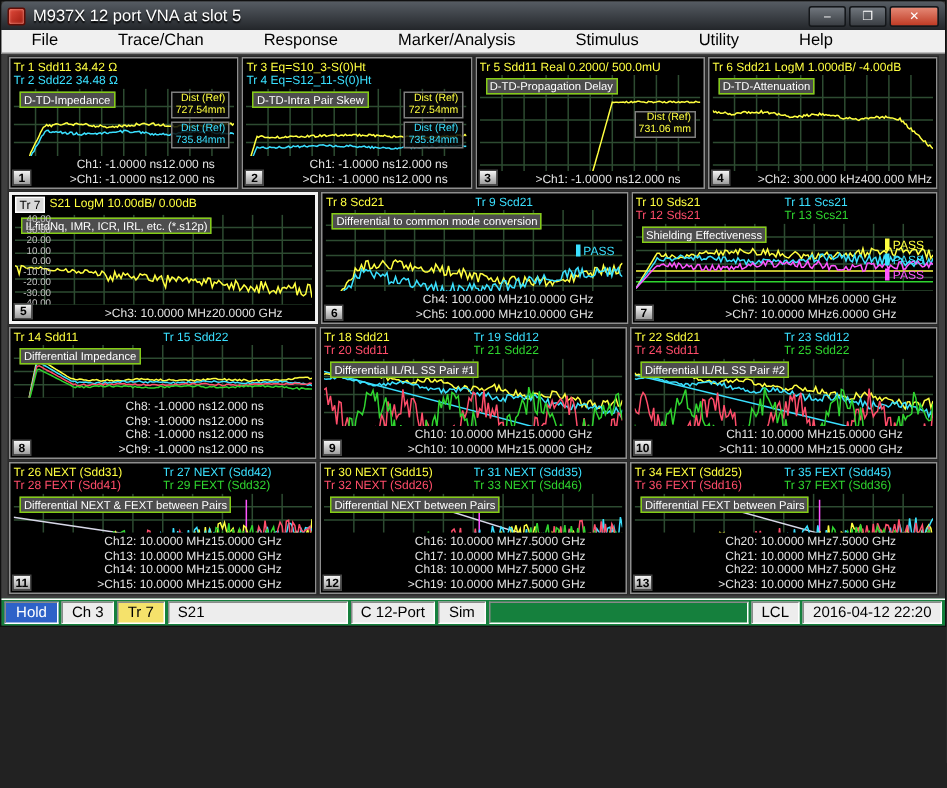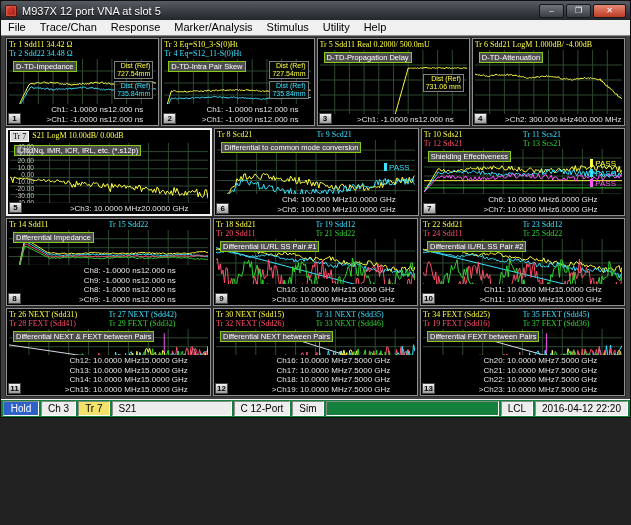--- a/index.html
+++ b/index.html
@@ -6,28 +6,28 @@
   html,body{width:631px;height:525px;background:#222;overflow:hidden;}
   #app{width:631px;height:418px;display:flex;flex-direction:column;background:#3f3f3f;border:1px solid #101010;}
   
   #titlebar{height:19px;background:linear-gradient(#565c63,#23262a);display:flex;align-items:center;padding:0 4px;border-radius:3px 3px 0 0;flex:0 0 auto;}
   #appicon{width:12px;height:12px;border-radius:2px;background:linear-gradient(135deg,#e04a3a,#9e1b10);border:1px solid #5f0d06;box-shadow:inset 0 0 2px #ffb0a0;}
   #title{color:#fff;font-size:11px;margin-left:5px;flex:1;white-space:nowrap;overflow:hidden;text-shadow:0 1px 1px #000;}
   .tb-btn{width:25px;height:14px;margin-left:2px;border:1px solid #14171a;border-radius:2px;color:#fff;font-size:8px;line-height:12px;text-align:center;background:linear-gradient(#70767d,#3a3e43);cursor:default;}
   .tb-close{background:linear-gradient(#e58a76,#bf3a24);width:33px;}
   
   #menubar{height:16px;background:#f0f0f0;display:flex;align-items:stretch;font-size:11px;color:#000;border-bottom:1px solid #8a8a8a;flex:0 0 auto;}
-  .menu-item{padding:0 7px;line-height:15px;white-space:nowrap;}
+  .menu-item{padding:0 20px;line-height:15px;white-space:nowrap;}
   
   #main{flex:1;display:flex;flex-direction:column;gap:2px;padding:2px 5px 3px 5px;background:#3f3f3f;min-height:0;}
   .vrow{flex:1;display:flex;gap:2px;min-height:0;}
   .vwin{flex:1;background:#000;border:1px solid #8e8e8e;outline:1px solid #2a2a2a;position:relative;display:flex;flex-direction:column;padding:1px 2px;min-width:0;min-height:0;}
   .vwin.active{border:2px solid #f2f2f2;}
   .head-line{display:flex;font-size:8px;line-height:9px;white-space:nowrap;overflow:hidden;}
-  .head-line span{flex:1;overflow:hidden;font-family:Liberation Serif, serif;}
+  .head-line span{flex:1;overflow:hidden;}
   .tr-sel{flex:0 0 auto !important;background:#d9d9d9;color:#000;padding:0 2px;margin-right:3px;border:1px solid #fff;}
   .plot{flex:1;position:relative;margin:1px 0;overflow:hidden;background:#000;min-height:0;}
   .plot svg{position:absolute;left:0;top:0;}
   .anno{position:absolute;top:2px;left:4px;background:#4d4d4d;border:1px solid #84cc16;color:#fff;font-size:7.5px;line-height:9px;padding:0 2px;white-space:nowrap;max-width:95%;overflow:hidden;}
   .readouts{position:absolute;top:2px;right:3px;display:flex;flex-direction:column;gap:2px;align-items:flex-end;}
   .readout{background:rgba(8,8,8,.85);border:1px solid #7e7e7e;font-size:7px;line-height:8px;padding:0 2px;text-align:right;white-space:nowrap;}
   .pass-badges{position:absolute;display:flex;flex-direction:column;gap:1px;}
   .pass{display:flex;align-items:center;gap:2px;font-size:8px;font-weight:normal;}
   .pass .bar{width:3px;height:8px;}
   .yaxis{position:absolute;left:2px;top:0;bottom:0;display:flex;flex-direction:column;justify-content:space-between;font-size:6.5px;color:#c2c2c2;text-align:right;width:22px;pointer-events:none;z-index:2;}
@@ -671,21 +671,21 @@
           </div>
           <div class="badge">12</div>
         </div>
         <div class="vwin">
           <div>
             <div class="head-line">
               <span style="color: rgb(255, 255, 64);">Tr 34 FEXT (Sdd25)</span>
               <span style="color: rgb(58, 224, 255);">Tr 35 FEXT (Sdd45)</span>
             </div>
             <div class="head-line">
-              <span style="color: rgb(255, 77, 106);">Tr 19 FEXT (Sdd16)</span>
+              <span style="color: rgb(255, 77, 106);">Tr 36 FEXT (Sdd16)</span>
               <span style="color: rgb(47, 212, 47);">Tr 37 FEXT (Sdd36)</span>
             </div>
           </div>
           <div class="plot">
             <svg width="199" height="53">
               <line x1="19.9" y1="0" x2="19.9" y2="53" stroke="#2d4b31" stroke-width="1"></line>
               <line x1="39.8" y1="0" x2="39.8" y2="53" stroke="#2d4b31" stroke-width="1"></line>
               <line x1="59.7" y1="0" x2="59.7" y2="53" stroke="#2d4b31" stroke-width="1"></line>
               <line x1="79.6" y1="0" x2="79.6" y2="53" stroke="#2d4b31" stroke-width="1"></line>
               <line x1="99.5" y1="0" x2="99.5" y2="53" stroke="#2d4b31" stroke-width="1"></line>

